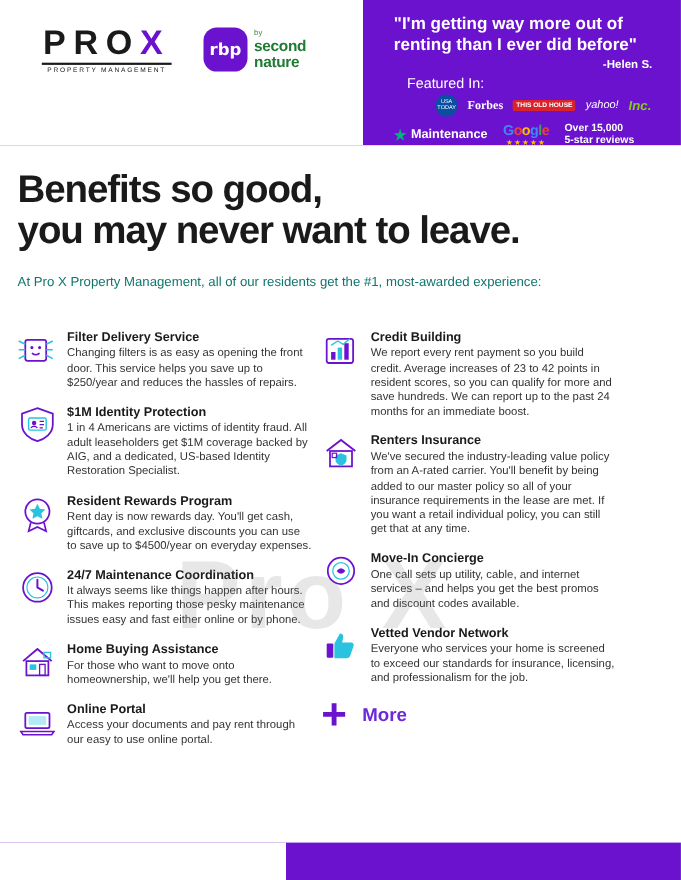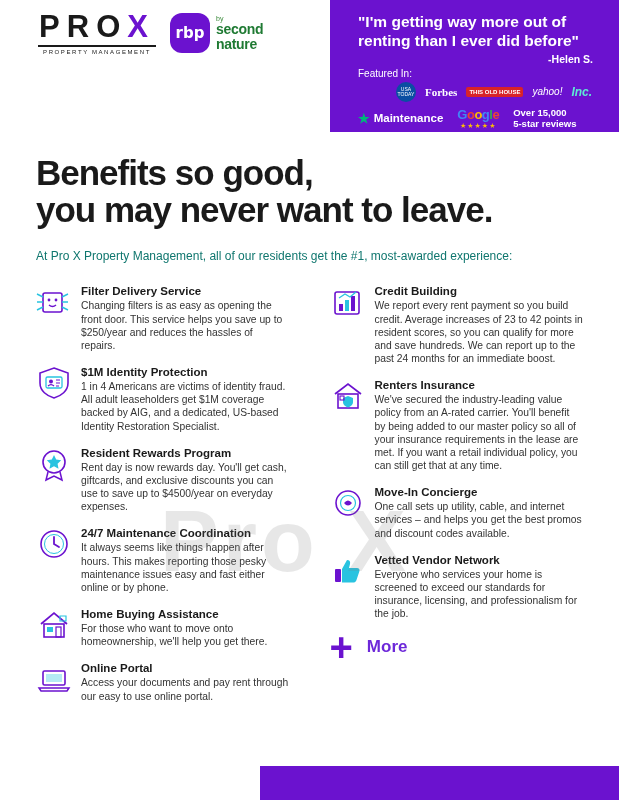--- a/index.html
+++ b/index.html
@@ -22,41 +22,41 @@
     position:absolute;left:0;top:0;
     width:330px;height:132px;
     background:#ffffff;
     border-bottom-right-radius:0;
   }
   .header-white:after{
     content:"";
     position:absolute;right:-0px;top:0;width:0;height:0;
   }
   .hdr-logos{
-    position:absolute;left:0;top:0;width:330px;height:66px;
+    position:absolute;left:0;top:12px;width:330px;height:66px;
     display:flex;align-items:center;
   }
   .prox-logo{
     margin-left:38px;
     text-align:center;
     line-height:1;
   }
   .prox-word{
     font-size:31px;font-weight:bold;letter-spacing:7px;
     color:#1a1a1a;
   }
   .prox-word .x{color:#6b12cf;}
   .prox-rule{
     height:2px;background:#1a1a1a;margin:3px 0 2px 0;width:118px;
   }
   .prox-sub{
     font-size:6px;letter-spacing:1.6px;color:#1a1a1a;
   }
   .rbp-logo{
-    margin-left:14px;display:flex;align-items:center;gap:6px;
+    margin-left:29px;display:flex;align-items:center;gap:6px;
   }
   .rbp-badge{
     width:40px;height:40px;border-radius:12px;background:#6b12cf;
     color:#fff;font-size:15px;font-weight:bold;
     display:flex;align-items:center;justify-content:center;
     font-family:"DejaVu Sans", sans-serif;
   }
   .rbp-txt{line-height:1.05;}
   .rbp-by{font-size:7px;color:#3b8a3b;}
   .rbp-second{font-size:14px;font-weight:bold;color:#1f7a33;letter-spacing:-.3px;}
@@ -74,54 +74,54 @@
     position:absolute;left:350px;top:0;right:0;height:132px;color:#fff;
   }
   .quote{
     margin:12px 18px 0 8px;
     font-size:15.5px;font-weight:bold;color:#ffffff;line-height:1.25;
   }
   .quote-by{
     text-align:right;margin:2px 26px 0 0;font-size:10.5px;font-weight:bold;color:#fff;
   }
   .featured{
-    margin:3px 0 0 8px;font-size:10px;color:#fff;
+    margin:3px 0 0 20px;font-size:13px;color:#fff;
   }
   .press-row{
     display:flex;align-items:center;gap:9px;margin:3px 0 0 8px;padding-left:38px;
   }
   .usatoday{background:#0a4ea2;color:#fff;border-radius:50%;width:20px;height:20px;display:flex;align-items:center;justify-content:center;font-size:5px;line-height:1.05;text-align:center;}
   .forbes{font-family:"Liberation Serif", serif;font-size:11px;color:#fff;font-weight:bold;}
   .thishouse{background:#d8232a;color:#fff;font-size:6px;padding:2px 3px;text-align:center;line-height:1.05;border-radius:2px;font-weight:bold;}
   .yahoo{color:#fff;font-size:10px;font-weight:normal;font-style:italic;}
-  .inc{color:#5eead4;font-size:12px;font-weight:bold;font-style:italic;}
+  .inc{color:#84cc16;font-size:12px;font-weight:bold;font-style:italic;}
   .press-row2{
     display:flex;align-items:center;gap:14px;margin:5px 0 0 8px;
   }
   .trustpilot{display:flex;align-items:center;gap:4px;font-size:11.5px;font-weight:bold;color:#fff;}
   .tp-star{color:#00b67a;font-size:13px;}
   .google{display:flex;flex-direction:column;align-items:center;}
   .google-word{font-size:13px;font-weight:bold;letter-spacing:-.5px;}
   .g1{color:#4285f4}.g2{color:#ea4335}.g3{color:#fbbc05}.g4{color:#4285f4}.g5{color:#34a853}.g6{color:#ea4335}
   .g-stars{color:#fbbc05;font-size:7px;letter-spacing:1px;}
   .reviews{font-size:9.5px;font-weight:bold;line-height:1.2;color:#fff;}
 
   
-  .content{padding:0 36px;position:relative;}
+  .content{padding:0 16px;position:relative;}
   h1.headline{
     margin:22px 0 0 0;
     font-size:35px;line-height:1.06;font-weight:bold;color:#1a1a1a;
     letter-spacing:-1px;
   }
   .subhead{
     margin:20px 0 0 0;font-size:12px;line-height:1.35;color:#0f766e;
     max-width:540px;
   }
   .columns{
-    display:flex;gap:40px;margin-top:20px;
+    display:flex;gap:8px;margin-top:36px;
   }
   .col{width:268px;}
   .item{display:flex;gap:9px;margin-bottom:13px;}
   .ico{
     width:36px;min-width:36px;height:36px;
     display:flex;align-items:center;justify-content:center;
   }
   .ico svg{display:block;}
   .itxt{flex:1;}
   .ititle{font-size:11.5px;font-weight:bold;color:#1a1a1a;margin:1px 0 2px 0;}

